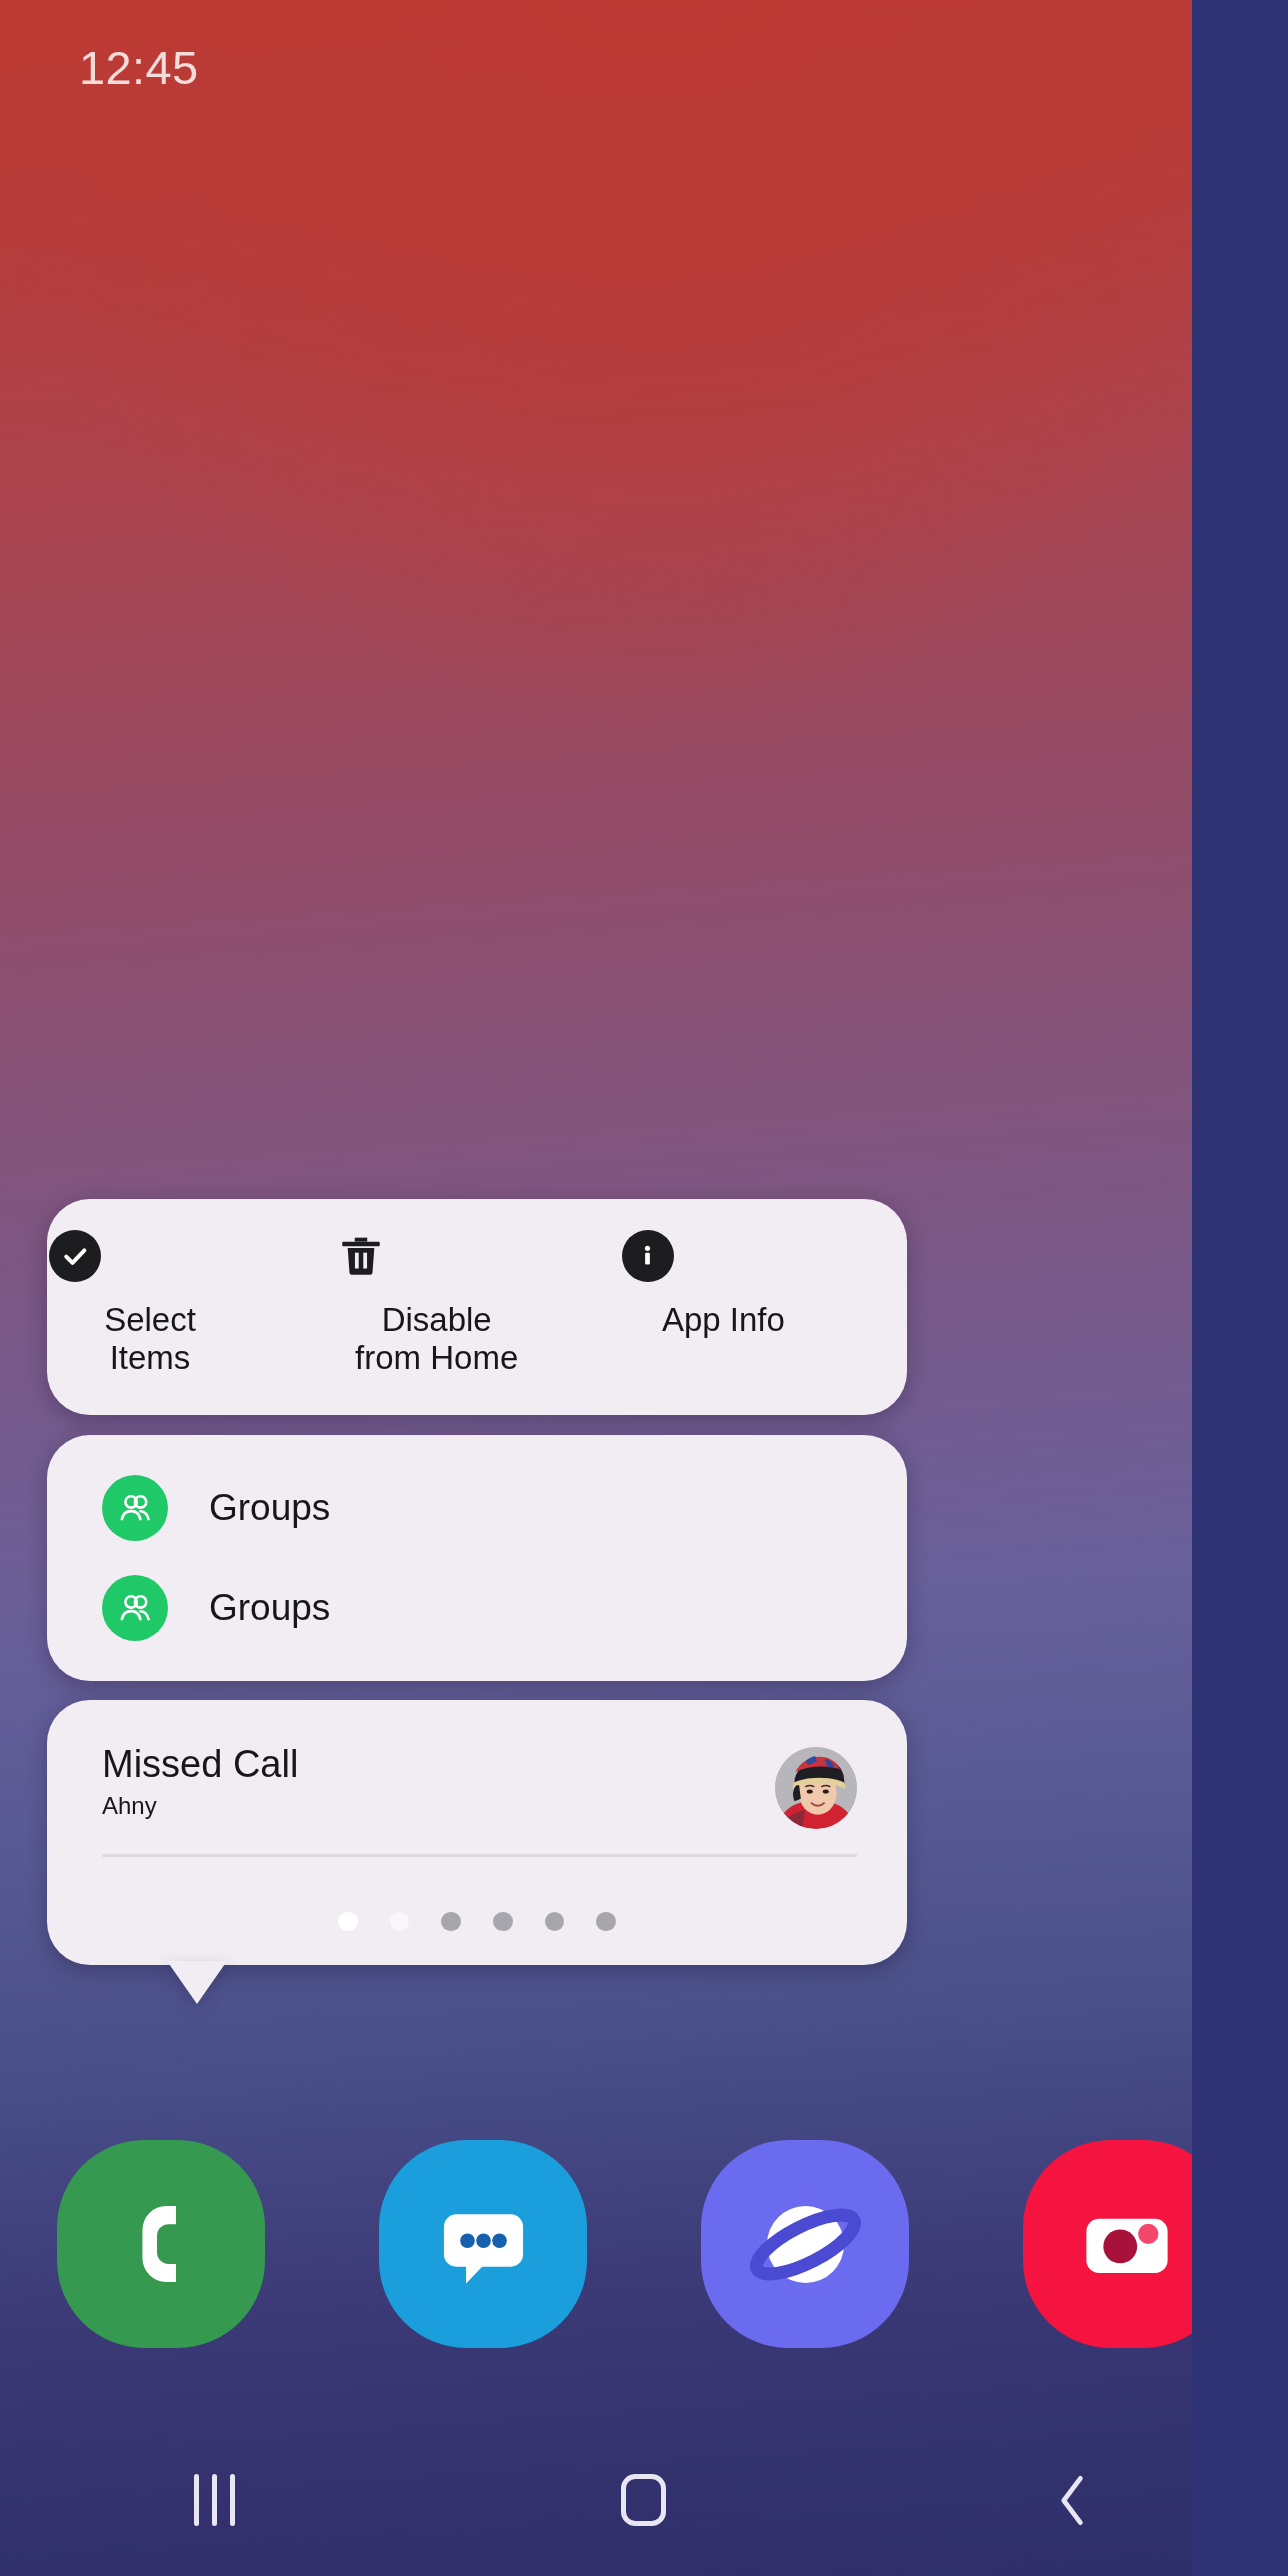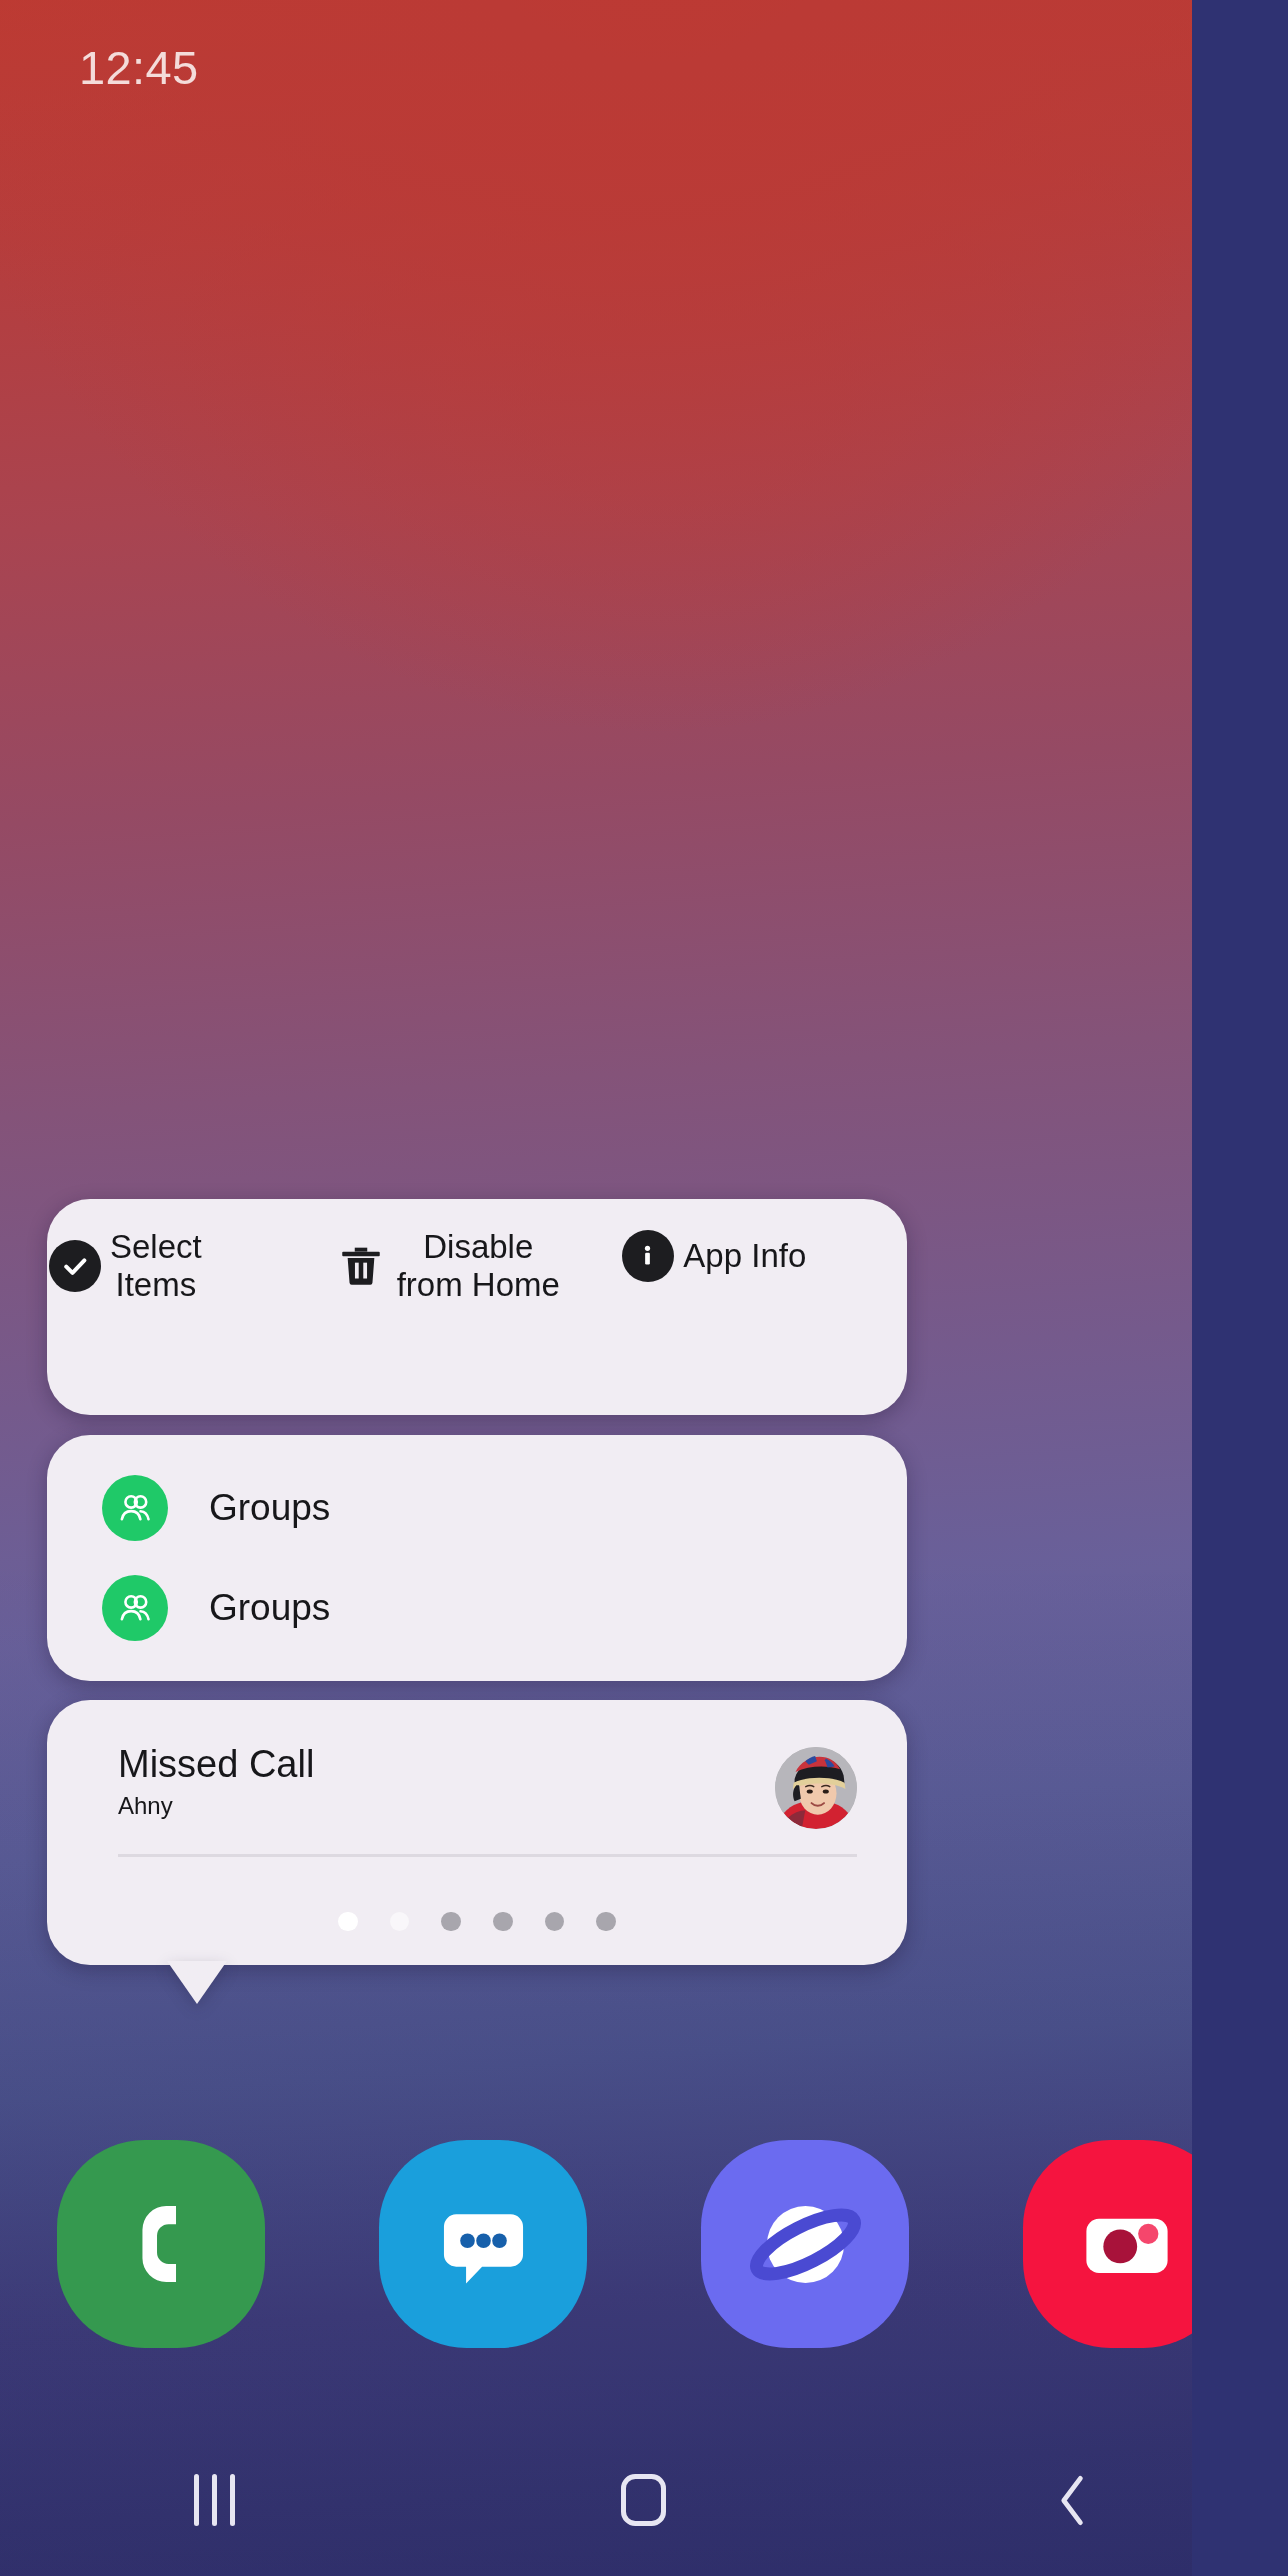--- a/index.html
+++ b/index.html
@@ -80,23 +80,22 @@
   
   #action-bar {
     height: 216px;
     display: flex;
     align-items: flex-start;
     padding: 29px 0 0 0;
   }
   .action-item {
     flex: 1;
     display: flex;
-    flex-direction: row;
-    align-items: center;
-    gap: 8px;
+    flex-direction: column;
+    gap: 18px;
     cursor: pointer;
   }
   .action-icon {
     width: 55px;
     height: 55px;
     display: flex;
     align-items: center;
     justify-content: center;
   }
   .action-label {
@@ -143,21 +142,21 @@
   .shortcut-label {
     margin-left: 41px;
     font-size: 37px;
     color: #17171a;
   }
 
   
   #widget-card {
     margin-top: 19.7px;
     position: relative;
-    padding: 43px 0 0 16px;
+    padding: 43px 0 0 0;
     height: 265px;
     overflow: visible;
   }
   #widget-head {
     display: flex;
     align-items: flex-start;
     justify-content: space-between;
     padding: 0 50px 0 55px;
   }
   #widget-texts { display: flex; flex-direction: column; gap: 5.4px; }

